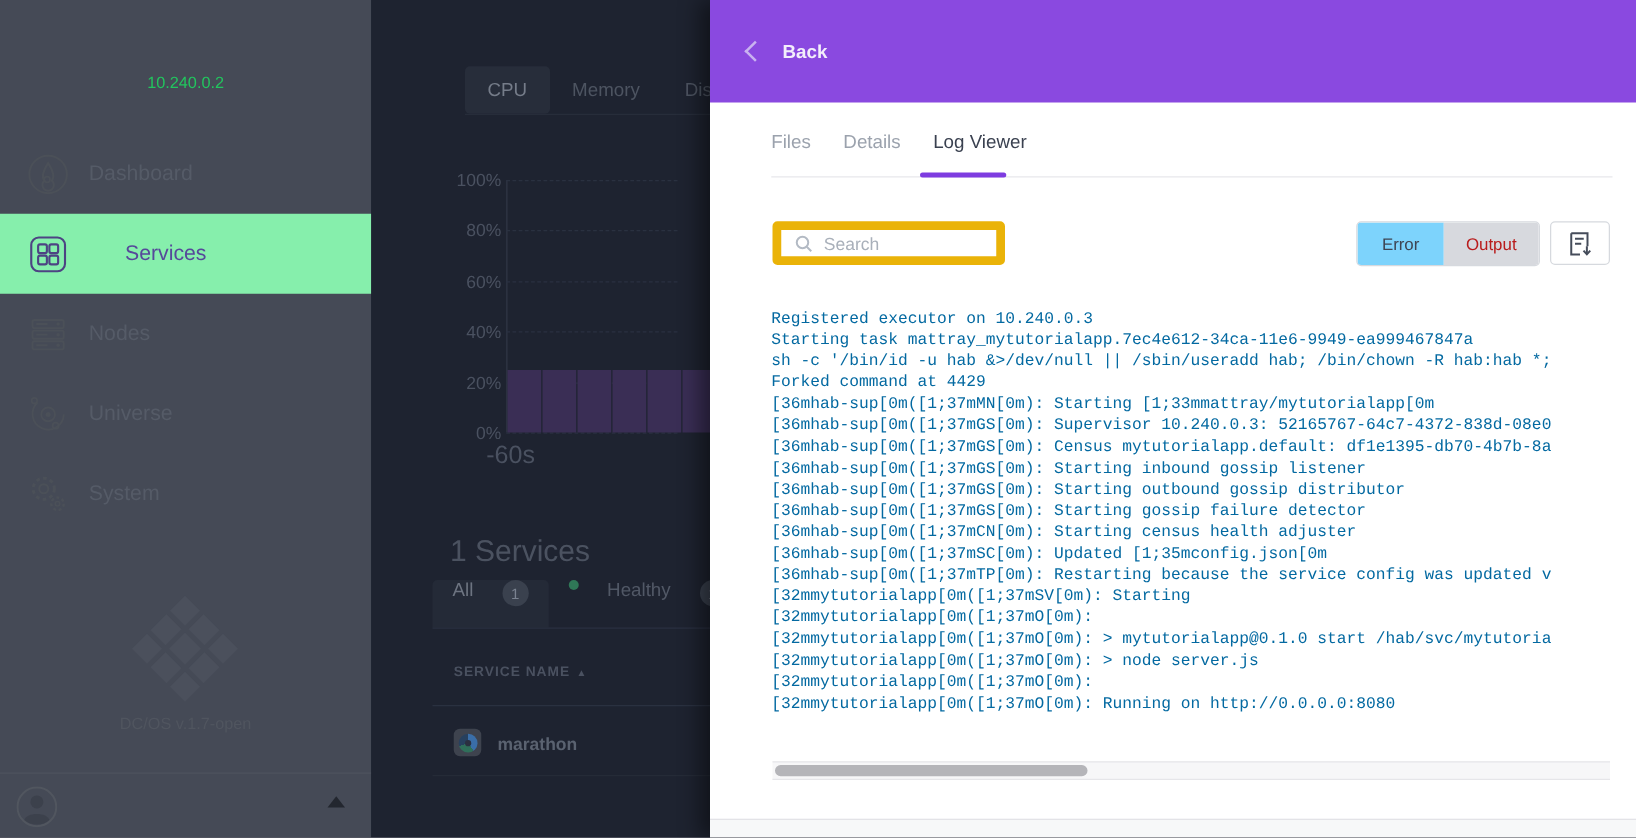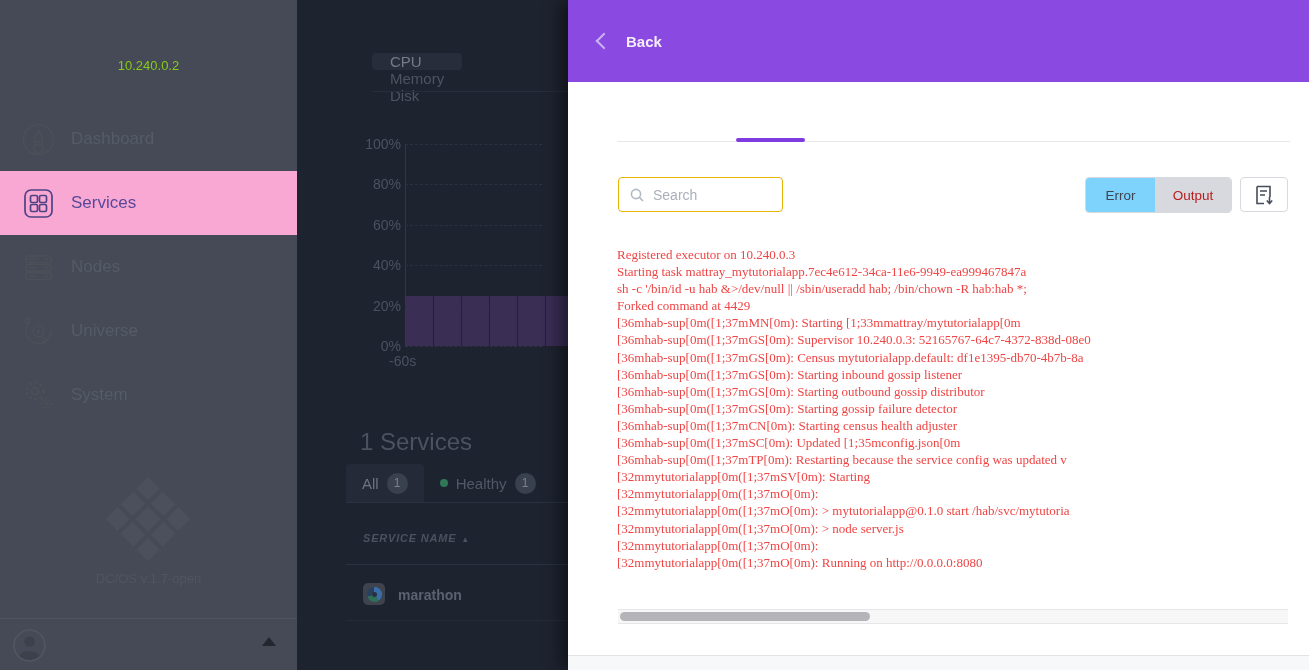--- a/index.html
+++ b/index.html
@@ -5,68 +5,68 @@
   * { margin:0; padding:0; box-sizing:border-box; }
   html,body { width:1309px; height:670px; overflow:hidden; background:#1e2330;
               font-family:"Liberation Sans", sans-serif; }
   .stage { position:relative; width:1309px; height:670px; }
 
   
   .sidebar { position:absolute; left:0; top:0; width:297px; height:670px; background:#454a56; }
   .brand { position:absolute; top:26px; left:0; width:100%; text-align:center;
            font-size:26px; letter-spacing:1px; color:#262a33; font-weight:400; }
   .host  { position:absolute; top:58px; left:0; width:100%; text-align:center;
-           font-size:13px; color:#84cc16; }
+           font-size:13px; color:#22c55e; }
   .nav { position:absolute; top:107px; left:0; width:100%; }
   .nav-item { position:relative; height:64px; display:flex; align-items:center; padding-left:22px; }
-  .nav-item.active { background:#f9a8d4; }
+  .nav-item.active { background:#86efac;gap:29px; }
   .nav-icon { width:33px; height:33px; flex:0 0 33px; }
   .nav-label { margin-left:16px; font-size:17px; color:#555b67; }
   .nav-item.active .nav-label { color:#56499a; }
   .logo-diamond { position:absolute; left:118px; top:489px; width:60px; height:60px;
                   transform:rotate(45deg); display:grid; grid-template-columns:repeat(3,1fr);
                   grid-template-rows:repeat(3,1fr); gap:4px; }
   .logo-diamond div { background:#4b505c; }
   .version { position:absolute; top:571px; left:0; width:100%; text-align:center;
              font-size:13px; color:#50555f; }
   .side-footer { position:absolute; left:0; bottom:0; width:100%; height:52px;
                  border-top:1px solid #4e535e; }
   .avatar { position:absolute; left:13px; top:10px; width:33px; height:33px; }
   .caret-up { position:absolute; right:21px; top:18px; width:0; height:0;
               border-left:7px solid transparent; border-right:7px solid transparent;
               border-bottom:9px solid #23272f; }
 
   
   .content { position:absolute; left:297px; top:0; width:271px; height:670px;
              background:#1e2330; overflow:hidden; }
-  .res-tabs { position:absolute; left:75px; top:53px; display:flex; height:38px;flex-direction:column; }
+  .res-tabs { position:absolute; left:75px; top:53px; display:flex; height:38px; }
   .res-tab { padding:0 18px; display:flex; align-items:center; font-size:15px; color:#4d5461; }
   .res-tab.active { background:#272d3a; border-radius:4px; color:#757c89; }
   .res-tabs-border { position:absolute; left:75px; top:91px; width:196px; height:1px; background:#272d3a; }
 
   .plot { position:absolute; left:108px; top:144px; width:137px; height:202px; }
   .gridline { position:absolute; left:0; width:100%; border-top:1px dashed #2a3140; }
   .axis-y { position:absolute; left:0; top:0; width:1px; height:100%; background:#313745; }
   .ytick { position:absolute; left:-48px; width:44px; text-align:right; font-size:14px; color:#4a5160; }
   .bars { position:absolute; left:1px; bottom:0; width:162px; height:100%;
           display:flex; align-items:flex-end; gap:1px; }
   .bar { width:27px; background:#3a2e55; flex:0 0 27px; }
-  .xtick { position:absolute; left:92px; top:353px; font-size:14px; color:#4a5160; }
+  .xtick { position:absolute; left:92px; top:353px; font-size:20px; color:#4a5160; }
 
   .svc-heading { position:absolute; left:63px; top:428px; font-size:24px; color:#4b5260; }
   .filter-tabs { position:absolute; left:49px; top:464px; display:flex; height:38px; }
-  .filter-tab { display:flex; align-items:center; gap:8px; padding:0 16px; font-size:15px; color:#515866; }
+  .filter-tab { display:flex; align-items:flex-start; gap:23px; padding:0 16px; font-size:15px; color:#515866; }
   .filter-tab.active { background:#242a37; border-radius:4px 4px 0 0; color:#6d7481; }
   .badge { min-width:21px; height:21px; border-radius:11px; background:#3a414e; color:#7a8290;
            font-size:12px; display:inline-flex; align-items:center; justify-content:center; padding:0 5px; }
   .dot-healthy { width:8px; height:8px; border-radius:50%; background:#2f7757; }
   .filter-border { position:absolute; left:49px; top:502px; width:222px; height:1px; background:#2a3140; }
 
   .tbl-head { position:absolute; left:66px; top:532px; font-size:11px; font-weight:bold;
-              letter-spacing:0.8px; color:#4a5160;font-style:italic; }
+              letter-spacing:0.8px; color:#4a5160; }
   .sort-arrow { font-size:8px; margin-left:5px; color:#4a5160; }
   .tbl-border1 { position:absolute; left:49px; top:564px; width:222px; height:1px; background:#2a3140; }
   .svc-row-icon { position:absolute; left:66px; top:583px; width:22px; height:22px; border-radius:5px;
                   background:#3e434e; display:flex; align-items:center; justify-content:center; }
   .marathon-circle { width:15px; height:15px; border-radius:50%;
                      background:conic-gradient(#3a6ea8 0 40%, #2f6f5a 40% 70%, #27405e 70% 100%);
                      position:relative; }
   .marathon-circle::after { content:""; position:absolute; left:5px; top:5px; width:5px; height:5px;
                             border-radius:50%; background:#2b3040; }
   .svc-row-name { position:absolute; left:101px; top:587px; font-size:14px; font-weight:bold; color:#5a6270; }
@@ -82,40 +82,40 @@
                   transform:rotate(45deg); margin-right:16px; }
   .back-label { color:#f3eefb; font-size:15px; }
 
   .modal-tabs { position:absolute; left:49px; top:105px; display:flex; gap:26px; font-size:15px; }
   .modal-tab { color:#9ba2ad; padding-bottom:18px; }
   .modal-tab.active { color:#3a4150; }
   .modal-tabs-border { position:absolute; left:49px; top:141px; width:673px; height:1px; background:#e8e8eb; }
   .modal-tab-underline { position:absolute; left:168px; top:138px; width:69px; height:4px;
                          background:#7e3ce0; border-radius:2px; }
 
-  .search-box { position:absolute; left:50px; top:177px; width:165px; height:35px;
-                border:1px solid #eab308; border-radius:4px; display:flex; align-items:center; background:#fff; }
+  .search-box { position:absolute; left:50px; top:177px; width:186px; height:35px;
+                border:7px solid #eab308; border-radius:4px; display:flex; align-items:center; background:#fff; }
   .search-box svg { margin-left:11px; }
   .search-input { border:none; outline:none; width:115px; margin-left:9px; font-size:14px;
                   color:#3a4150; font-family:"Liberation Sans", sans-serif; }
   .search-input::placeholder { color:#a9b0ba; }
 
   .segmented { position:absolute; left:517px; top:177px; height:36px; display:flex;
                border:1px solid #d6d9de; border-radius:4px; overflow:hidden; background:#fff; }
   .seg-btn { display:flex; align-items:center; justify-content:center; font-size:13.5px; }
   .seg-error { width:69px; color:#3e4452; background:#7dd3fc; }
   .seg-output { width:76px; color:#b91c1c; background:#d7d9de; }
 
   .log-jump-btn { position:absolute; left:672px; top:177px; width:48px; height:35px;
                   border:1px solid #d6d9de; border-radius:4px; background:#fff;
                   display:flex; align-items:center; justify-content:center; }
 
   .log-view { position:absolute; left:49px; top:246px; width:673px; height:332px; overflow:hidden; }
-  .log-view pre { font-family:Liberation Serif, serif; font-size:13px; line-height:17.1px;
-                  color:#ef4444; white-space:pre; }
+  .log-view pre { font-family:Liberation Mono, monospace; font-size:13px; line-height:17.1px;
+                  color:#0369a1; white-space:pre; }
 
   .hscroll { position:absolute; left:50px; top:609px; width:670px; height:15px; background:#f7f7f8;
              border-top:1px solid #e6e6e9; border-bottom:1px solid #e6e6e9; }
   .hscroll-thumb { position:absolute; left:2px; top:2px; width:250px; height:9px;
                    border-radius:5px; background:#b5b5b9; }
 
   .modal-footer { position:absolute; left:0; top:655px; width:100%; height:15px;
                   background:#f7f8f9; border-top:1px solid #e3e3e7; }
 </style>
 </head>
@@ -268,20 +268,25 @@
   </div>
 
   <div class="modal">
     <div class="modal-header">
       <div class="back-btn">
         <div class="chevron-left"></div>
         <span class="back-label">Back</span>
       </div>
     </div>
 
+    <div class="modal-tabs">
+      <span class="modal-tab">Files</span>
+      <span class="modal-tab">Details</span>
+      <span class="modal-tab active">Log Viewer</span>
+    </div>
     <div class="modal-tabs-border"></div>
     <div class="modal-tab-underline"></div>
 
     <div class="search-box">
       <svg width="14" height="14" viewBox="0 0 14 14">
         <circle cx="6" cy="6" r="4.6" fill="none" stroke="#b3bac4" stroke-width="1.6"></circle>
         <line x1="9.4" y1="9.4" x2="13" y2="13" stroke="#b3bac4" stroke-width="1.6"></line>
       </svg>
       <input class="search-input" type="text" placeholder="Search" style="">
     </div>

